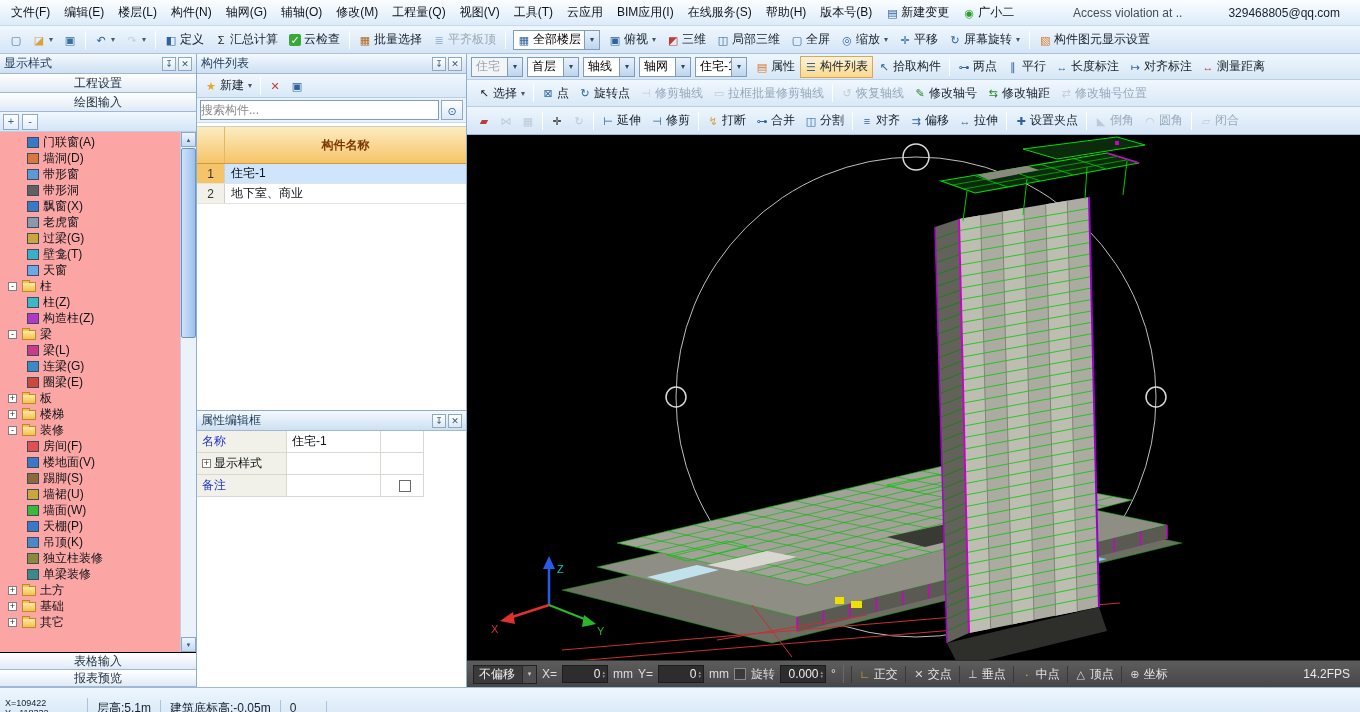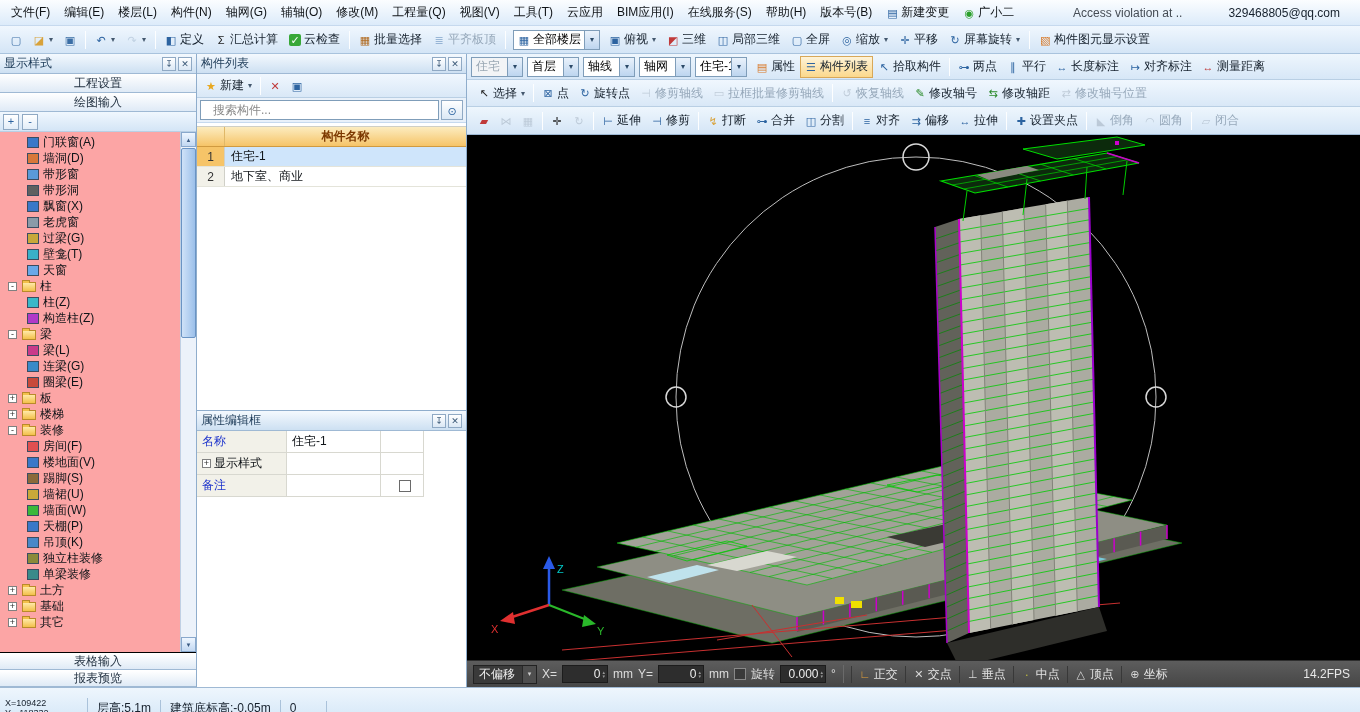--- a/index.html
+++ b/index.html
@@ -63,25 +63,25 @@
 .vs-up{top:0}.vs-down{bottom:0}
 .vs-thumb{position:absolute;left:0;top:16px;height:190px;width:15px;background:linear-gradient(90deg,#cfe2f8,#9cc0ea);border:1px solid #6a94c4;border-radius:2px}
 
 
 #comp-panel{position:absolute;left:197px;top:54px;width:270px;height:356px;background:#fff;border-right:1px solid #8fadcc;display:flex;flex-direction:column}
 .cp-toolbar{height:24px;flex:none;background:linear-gradient(#f0f7fe,#d9e8f7);border-bottom:1px solid #b9cfe4;display:flex;align-items:center;padding:0 3px}
 .icon.star{color:#e8a820}
 .icon.del{color:#c03a3a}
 .icon.cpy{color:#2c63a0}
 .cp-search{height:25px;flex:none;display:flex;align-items:center;padding:2px 3px;background:#e9f1fa;border-bottom:1px solid #c6d9ee;gap:2px}
-.cp-search input{flex:1;height:20px;border:1px solid #7f9db9;padding:0 12px;font-size:12px;color:#333;background:#fff}
+.cp-search input{flex:1;height:20px;border:1px solid #7f9db9;padding:0 0;font-size:12px;color:#333;background:#fff}
 .cp-search input::placeholder{color:#8a8a8a}
 .srch-btn{width:22px;height:20px;border:1px solid #8fa9c4;background:linear-gradient(#fff,#dbe8f5)}
 .ctable{flex:1;background:#fff;display:flex;flex-direction:column;overflow:hidden;margin-top:3px;border-top:1px solid #cfcfc6}
-.chead{display:flex;height:20px;flex:none;background:linear-gradient(#fcecc0,#f6c468);border-bottom:1px solid #d09a40}
+.chead{display:flex;height:37px;flex:none;background:linear-gradient(#fcecc0,#f6c468);border-bottom:1px solid #d09a40}
 .chead .cnum{width:28px;border-right:1px solid #e0b868}
 .chead .cname{flex:1;display:flex;align-items:center;justify-content:center;color:#7c3800;font-weight:bold}
 .crow{display:flex;height:20px;flex:none;border-bottom:1px solid #e4e4da;background:#fff}
 .crow .cnum{width:28px;background:#f2f1e9;border-right:1px solid #d0d0c8;display:flex;align-items:center;justify-content:center;color:#333}
 .crow .cname{flex:1;display:flex;align-items:center;padding-left:6px;color:#101418}
 .crow.sel .cnum{background:#f6c468}
 .crow.sel .cname{background:#cfe5fb}
 
 
 #prop-panel{position:absolute;left:197px;top:410px;width:270px;height:277px;background:#fff;border-right:1px solid #8fadcc;border-top:1px solid #8fadcc;display:flex;flex-direction:column}

